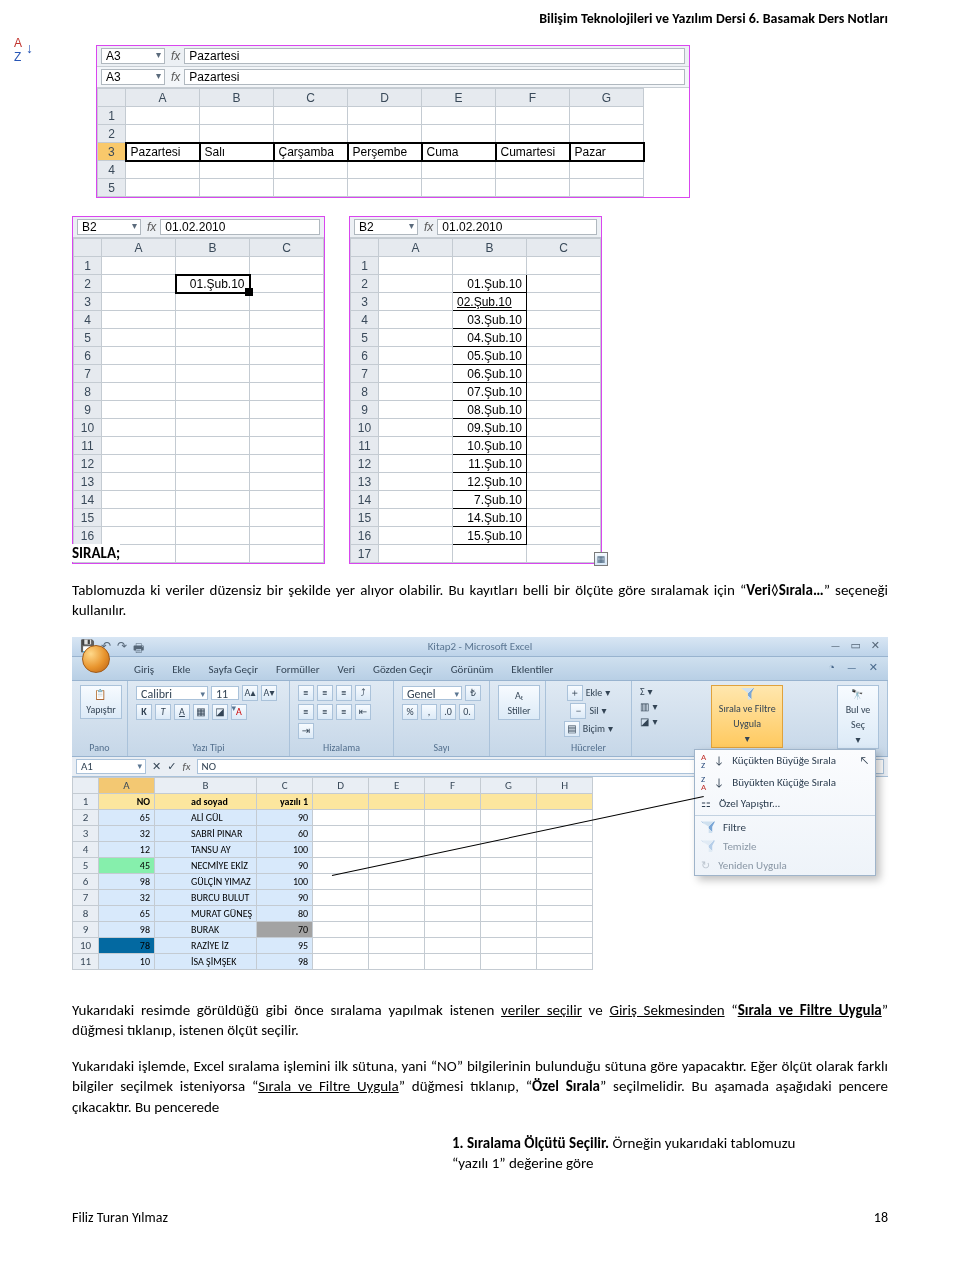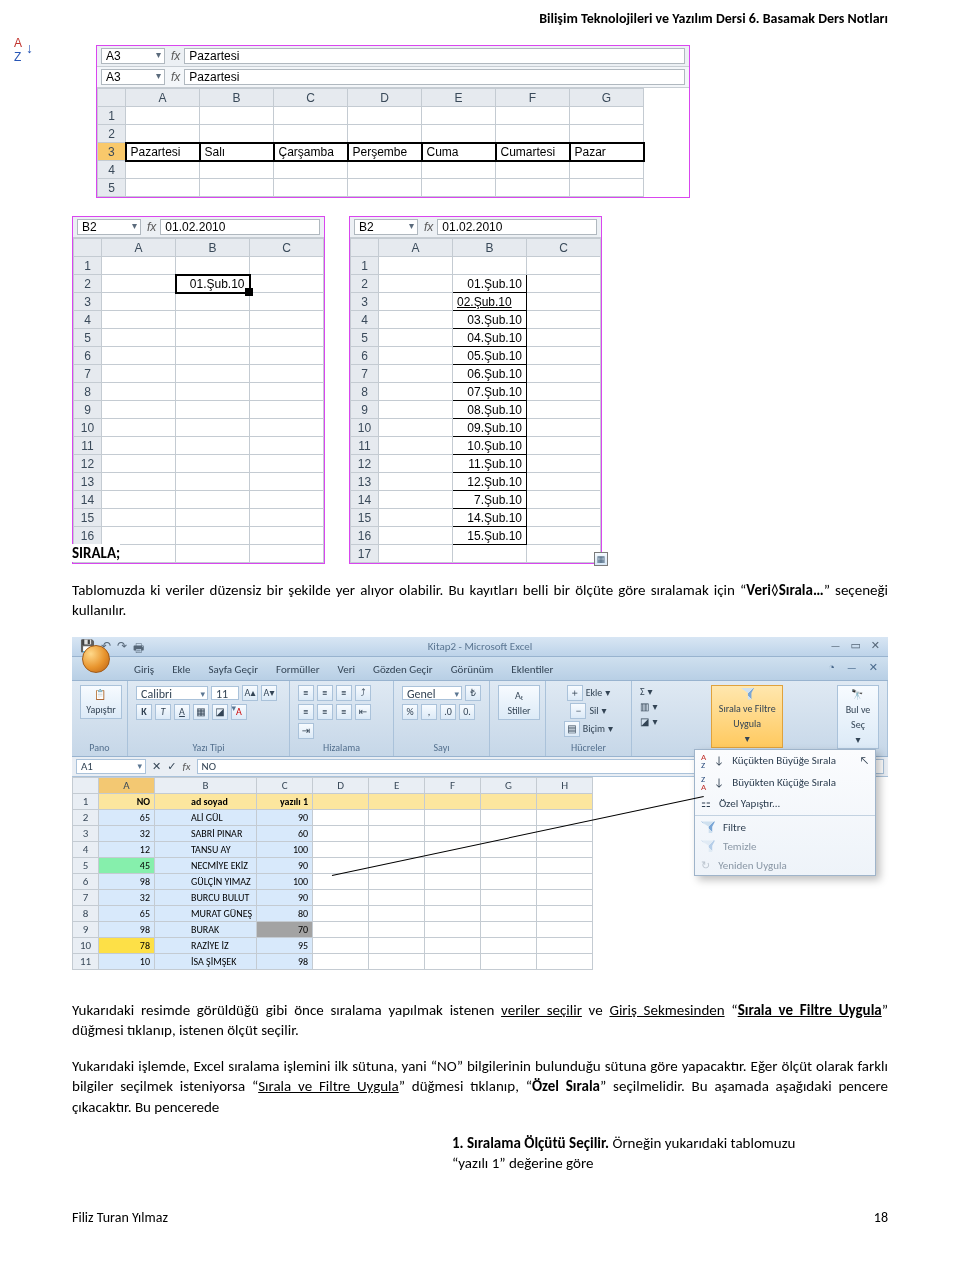--- a/index.html
+++ b/index.html
@@ -984,21 +984,21 @@
             <td class="c-b" style="background:#d8e9fb;">BURAK</td>
             <td class="num" style="background:#a3a3a3;">70</td>
             <td></td>
             <td></td>
             <td></td>
             <td></td>
             <td></td>
           </tr>
           <tr class="">
             <th class="rh">10</th>
-            <td class="num" style="background:#fde047;">78</td>
+            <td class="num" style="background:#0369a1;">78</td>
             <td class="c-b" style="background:#d8e9fb;">RAZİYE İZ</td>
             <td class="num" style="background:#d8e9fb;">95</td>
             <td></td>
             <td></td>
             <td></td>
             <td></td>
             <td></td>
           </tr>
           <tr class="">
             <th class="rh">11</th>

